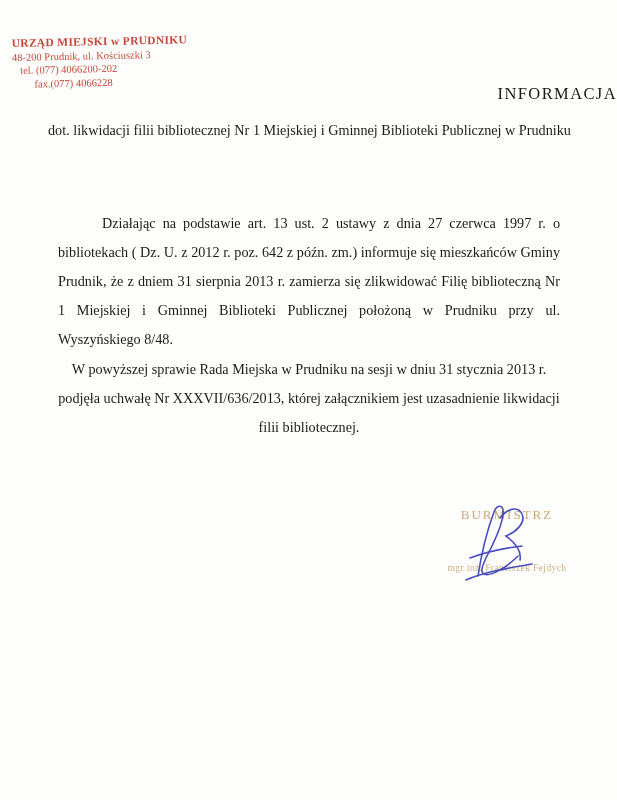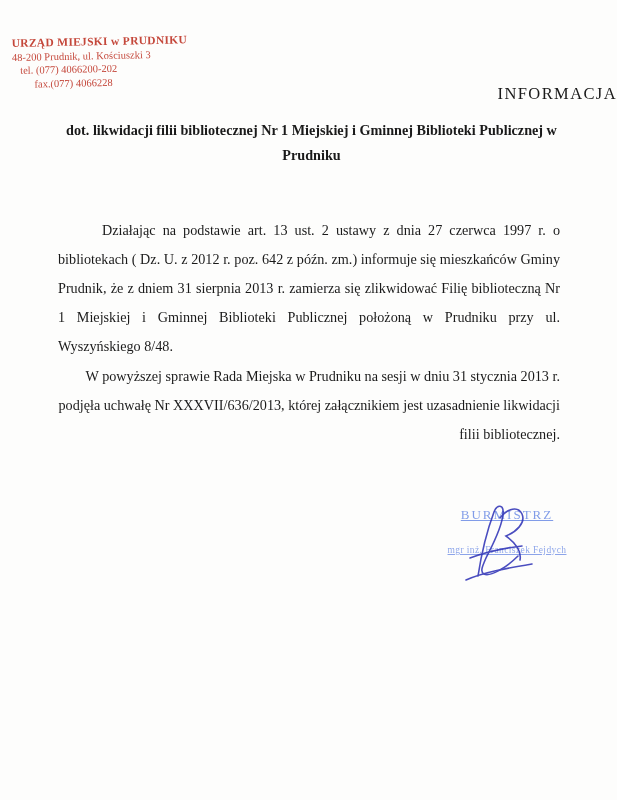--- a/index.html
+++ b/index.html
@@ -56,68 +56,67 @@
     text-align: right;
     font-size: 16.5px;
     letter-spacing: 1.4px;
     font-weight: normal;
   }
   .doc-subtitle {
     position: absolute;
     top: 118px;
     left: 48px;
     right: 42px;
-    text-align: center;
+    text-align: left;
     font-size: 14.2px;
-    font-weight: bold;
+    font-weight: normal;
     line-height: 1.75;
   }
 
   
   .body-block {
     position: absolute;
-    top: 216px;
+    top: 209px;
     left: 58px;
     width: 502px;
     font-size: 14.2px;
     line-height: 2.05;
   }
   .body-block p {
     margin: 0;
     text-align: justify;
     text-justify: inter-word;
   }
   .body-block p.indent {
     text-indent: 44px;
   }
   .body-block p.tail {
-    text-align: right;
+    text-align: center;
   }
 
   
   .sig {
     position: absolute;
     left: 412px;
     top: 505px;
     width: 190px;
     text-align: center;
-    color: #1d4ed8;
-    text-decoration: underline;
+    color: #a16207;
   }
   .sig .sig-role {
     font-size: 13px;
     letter-spacing: 2px;
     opacity: 0.55;
     font-family: "Liberation Serif", serif;
   }
   .sig .sig-name {
     font-size: 9.5px;
     letter-spacing: 0.4px;
     opacity: 0.5;
-    margin-top: 22px;
+    margin-top: 40px;
     display: block;
   }
   .sig-scribble {
     position: absolute;
     left: 448px;
     top: 498px;
     width: 120px;
     height: 90px;
     pointer-events: none;
   }

